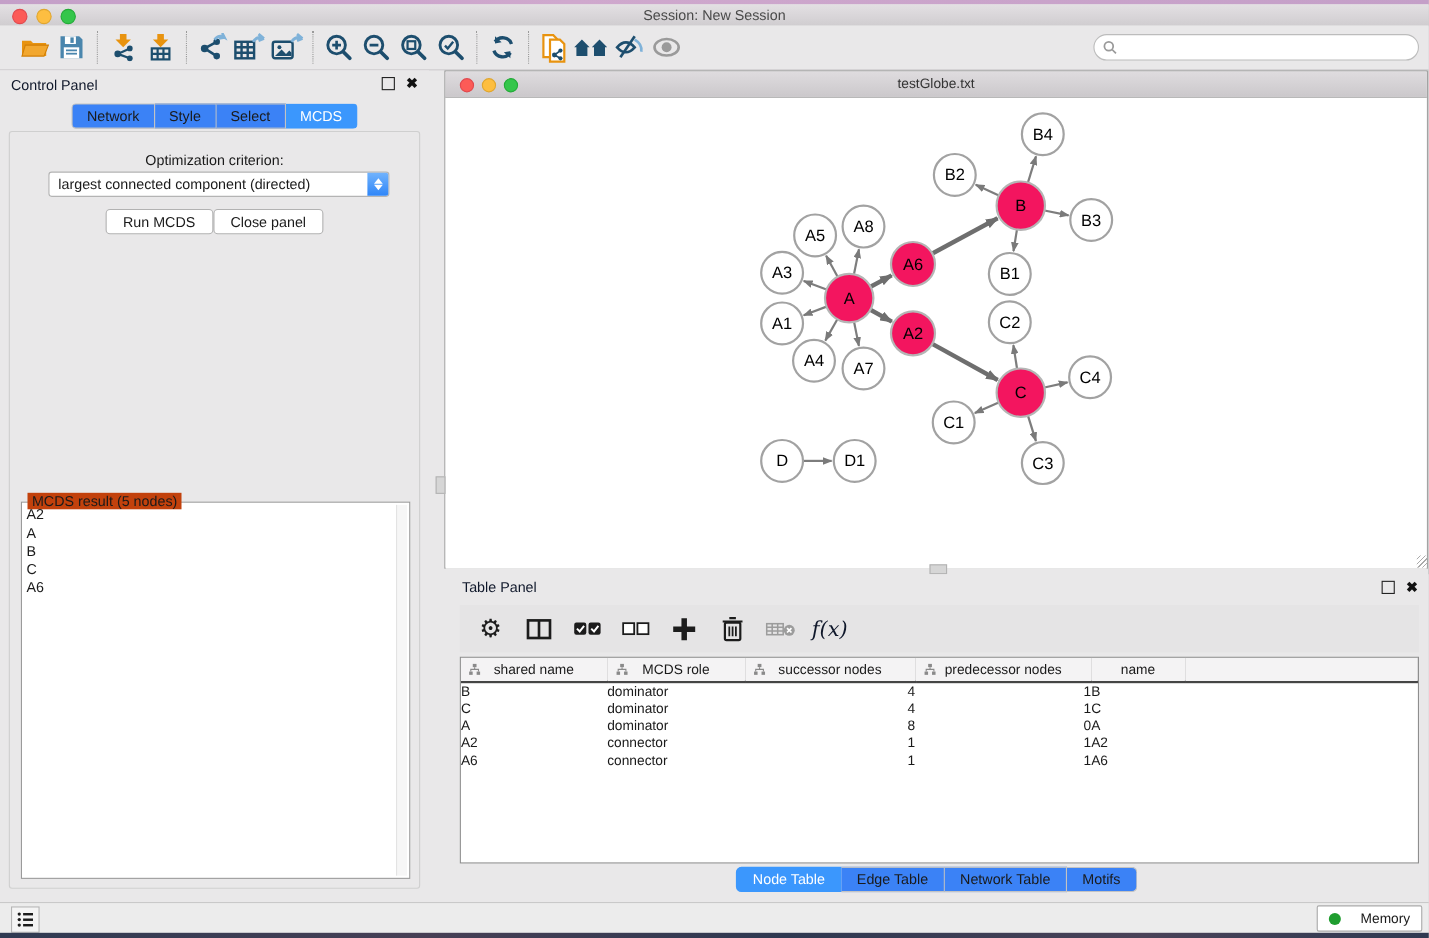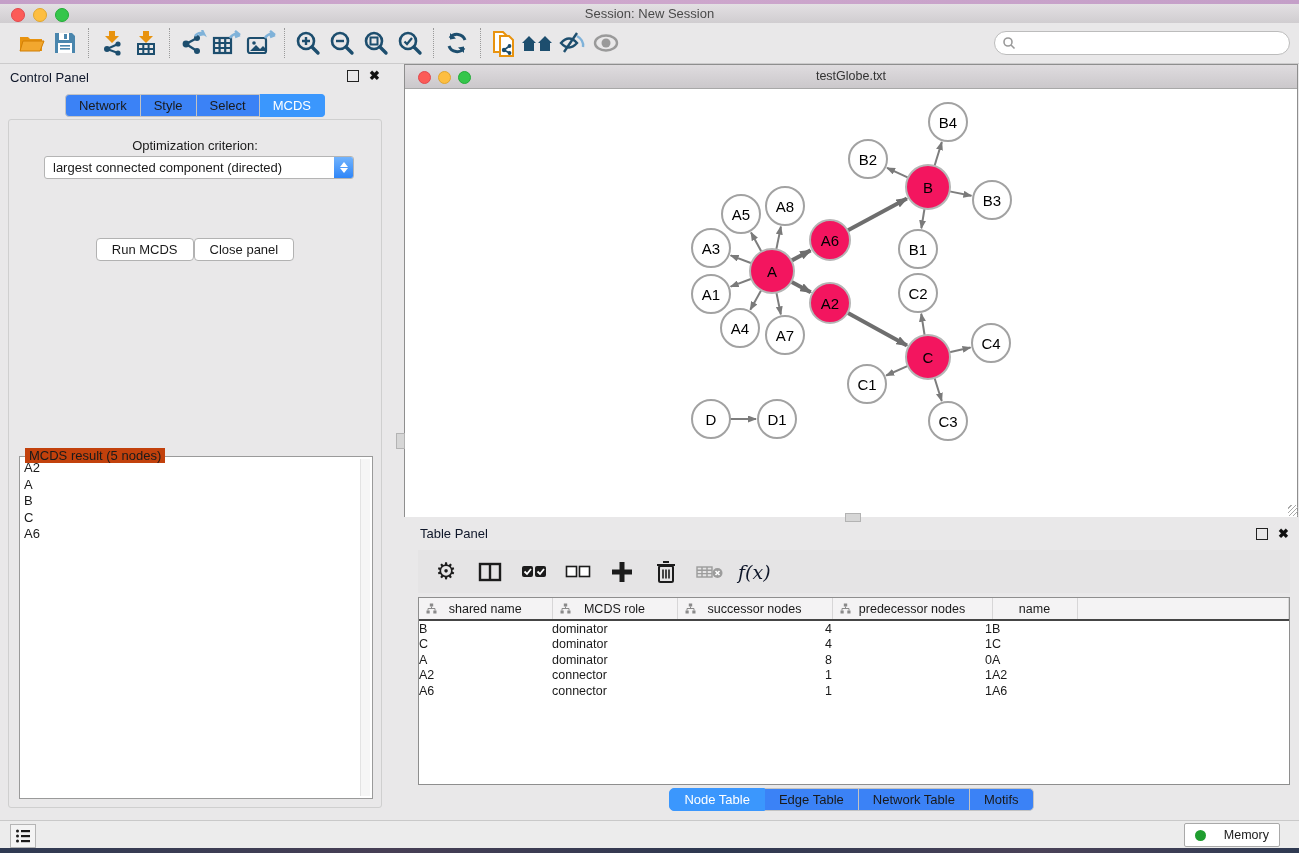--- a/index.html
+++ b/index.html
@@ -41,21 +41,21 @@
   .cp-content{position:absolute;left:8px;right:8px;top:55px;bottom:12px;
               border:1px solid #cfcfcf;border-radius:3px;background:#e9e8e9;}
   .opt-label{position:absolute;left:0;top:18px;width:100%;text-align:center;font-size:13px;}
   .criterion{position:absolute;left:35px;right:27px;top:36px;height:23px;background:#fff;
              border:1px solid #b4b4b4;border-radius:3px;display:flex;align-items:center;box-sizing:border-box;cursor:pointer;}
   .criterion .val{flex:1;padding-left:8px;font-size:13px;white-space:nowrap;overflow:hidden;}
   .stepper{width:19px;align-self:stretch;background:linear-gradient(#71b3fd,#2f86f8);
            border-radius:0 2px 2px 0;display:flex;flex-direction:column;align-items:center;justify-content:center;gap:1px;}
   .chev-up{width:0;height:0;border-left:4px solid transparent;border-right:4px solid transparent;border-bottom:5px solid #fff;}
   .chev-dn{width:0;height:0;border-left:4px solid transparent;border-right:4px solid transparent;border-top:5px solid #fff;}
-  .cp-buttons{position:absolute;left:0;top:70px;width:100%;display:flex;justify-content:center;margin-top:48px;}
+  .cp-buttons{position:absolute;left:0;top:70px;width:100%;display:flex;justify-content:center;}
   .btn{padding:3px 15px;background:#fff;border:1px solid #b2b2b2;border-radius:4px;font-size:13px;cursor:pointer;}
   .result-box{position:absolute;left:10px;right:8px;top:336px;bottom:8px;background:#fff;border:1px solid #9a9a9a;}
   .result-legend{position:absolute;left:5px;top:-9px;background:#c2410c;padding:0 4px;font-size:13px;}
   .result-list{position:absolute;left:0;top:3px;right:12px;bottom:2px;overflow:hidden;}
   .result-item{padding-left:4px;font-size:13px;line-height:16.5px;}
   .result-scroll{position:absolute;top:2px;right:2px;bottom:2px;width:9px;background:#f6f6f6;border-left:1px solid #e3e3e3;}
 
   
   .net-window{position:absolute;left:404px;top:64px;width:894px;height:453px;background:#fff;
               border:1px solid #8e8e8e;box-sizing:border-box;}
@@ -95,21 +95,21 @@
   td.c-name{padding-left:11px;text-align:left;}
   .tp-tabs{position:absolute;left:0;right:0;top:266px;display:flex;justify-content:center;}
   .tp-tabs .tab{padding:3px 14px;}
   .tp-tabs .tab:first-child{border-radius:5px 0 0 5px;}
   .tp-tabs .tab:last-child{border-radius:0 5px 5px 0;}
 
   
   .statusbar{position:absolute;left:0;top:820px;width:100%;height:28px;background:#ececec;border-top:1px solid #c9c9c9;box-sizing:border-box;}
   .list-btn{position:absolute;left:10px;top:3px;width:24px;height:22px;background:#f4f4f4;
             border:1px solid #b5b5b5;display:flex;align-items:center;justify-content:center;cursor:pointer;}
-  .memory-btn{position:absolute;right:19px;top:2px;height:22px;background:#fff;border:1px solid #a9a9a9;
+  .memory-btn{position:absolute;right:6px;top:2px;height:22px;background:#fff;border:1px solid #a9a9a9;
               border-radius:2px;display:flex;align-items:center;gap:18px;padding:0 10px;cursor:pointer;justify-content:flex-end;}
   .memory-dot{width:11px;height:11px;border-radius:50%;background:#1f9d2f;}
   .memory-lbl{font-size:12.5px;}
   .bottomstrip{position:absolute;left:0;top:848px;width:100%;height:5px;
                background:linear-gradient(90deg,#2f3a52,#473f55 30%,#2e3850 55%,#4a4258 80%,#2f3a52);}
 </style>
 </head>
 <body>
 
 <div class="screen">

